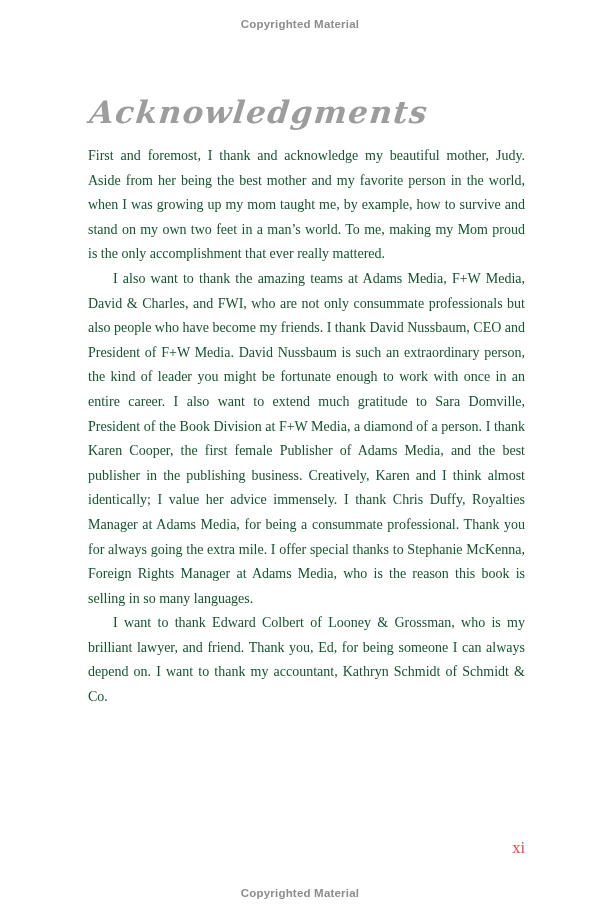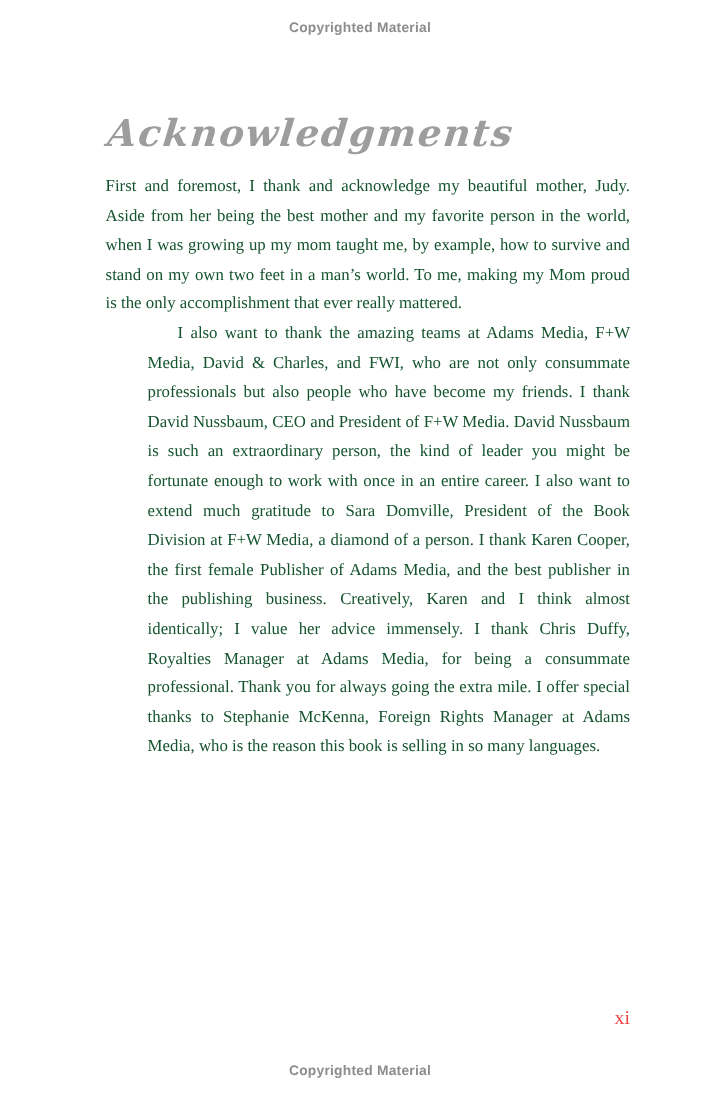--- a/index.html
+++ b/index.html
@@ -50,21 +50,20 @@
     font-size: 14px;
     line-height: 24.6px;
     text-align: justify;
   }
   .body-text p {
     margin: 0;
     padding: 0;
   }
   .body-text p.indented {
     text-indent: 25px;
-    margin-left: 35px;
   }
   .page-number {
     position: absolute;
     left: 88px;
     top: 838px;
     width: 437px;
     text-align: right;
     color: #ef4444;
     font-size: 16.5px;
   }
@@ -74,19 +73,20 @@
 
 <div class="page">
 
   <div class="banner banner-top">Copyrighted Material</div>
 
   <div class="heading">Acknowledgments</div>
 
   <div class="body-text">
     <p>First and foremost, I thank and acknowledge my beautiful mother, Judy. Aside from her being the best mother and my favorite person in the world, when I was growing up my mom taught me, by example, how to survive and stand on my own two feet in a man’s world. To me, making my Mom proud is the only accomplishment that ever really mattered.</p>
     <p class="indented">I also want to thank the amazing teams at Adams Media, F+W Media, David &amp; Charles, and FWI, who are not only consummate professionals but also people who have become my friends. I thank David Nussbaum, CEO and President of F+W Media. David Nussbaum is such an extraordinary person, the kind of leader you might be fortunate enough to work with once in an entire career. I also want to extend much gratitude to Sara Domville, President of the Book Division at F+W Media, a diamond of a person. I thank Karen Cooper, the first female Publisher of Adams Media, and the best publisher in the publishing business. Creatively, Karen and I think almost identically; I value her advice immensely. I thank Chris Duffy, Royalties Manager at Adams Media, for being a consummate professional. Thank you for always going the extra mile. I offer special thanks to Stephanie McKenna, Foreign Rights Manager at Adams Media, who is the reason this book is selling in so many languages.</p>
+    <p class="indented">I want to thank Edward Colbert of Looney &amp; Grossman, who is my brilliant lawyer, and friend. Thank you, Ed, for being someone I can always depend on. I want to thank my accountant, Kathryn Schmidt of Schmidt &amp; Co.</p>
   </div>
 
   <div class="page-number">xi</div>
 
   <div class="banner banner-bottom">Copyrighted Material</div>
 
 </div>
 
 </body></html>

